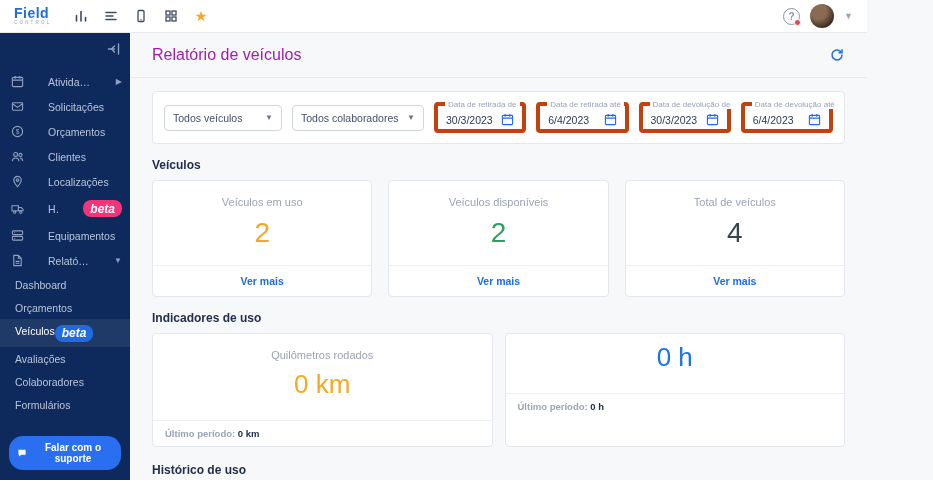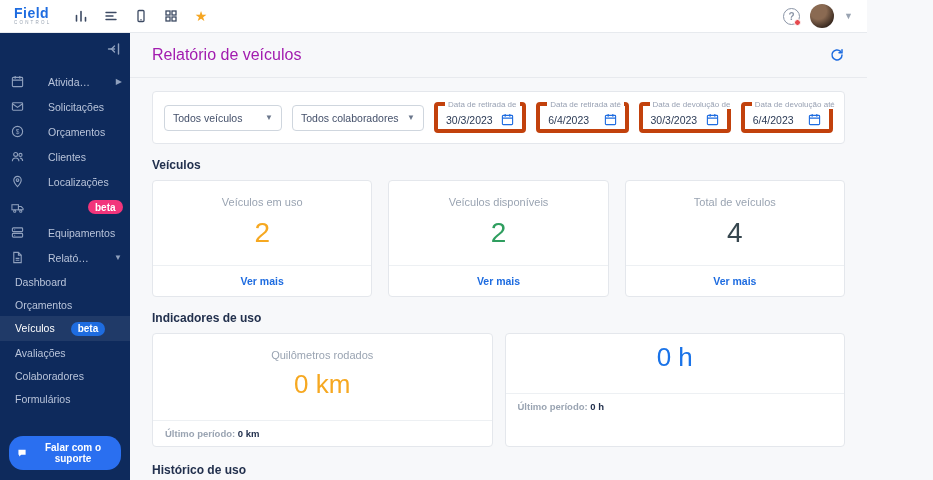--- a/index.html
+++ b/index.html
@@ -29,21 +29,21 @@
   
   .sidebar { background:#0e2a5c; color:#b9c4da; position:relative; padding-top:8px; overflow:hidden; }
   .collapse { position:absolute; top:8px; right:8px; width:16px; height:16px; color:#8fa0bd; cursor:pointer; }
   .nav { margin-top:28px; }
   .nav-item { display:flex; align-items:center; gap:24px; padding:6px 8px 6px 11px;
               font-size:10.5px; cursor:pointer; white-space:nowrap; }
   .nav-ico { width:13px; height:13px; flex:0 0 13px; color:#8fa0bd; display:flex; }
   .nav-ico svg { width:13px; height:13px; }
   .nav-label { overflow:hidden; text-overflow:ellipsis; }
   .chev { margin-left:auto; font-size:8px; color:#8fa0bd; }
-  .badge { font-size:10px; font-weight:bold; color:#fff; padding:1.5px 7px; border-radius:8px; margin-left:16px; }
+  .badge { font-size:12px; font-weight:bold; color:#fff; padding:1.5px 7px; border-radius:8px; margin-left:0;font-style:italic; }
   .sub-item { padding:5.5px 8px 5.5px 15px; font-size:10.5px; cursor:pointer; white-space:nowrap;
               display:flex; align-items:flex-start; }
   .sub-item.active { background:rgba(255,255,255,.08); color:#fff; }
   .support { position:absolute; left:9px; right:9px; bottom:10px; background:#2a6ff0; color:#fff;
              border:none; border-radius:14px; padding:6px 8px; font-size:10px; font-weight:bold;
              display:flex; align-items:center; justify-content:center; gap:6px; cursor:pointer;
              font-family:"Liberation Sans", sans-serif; }
   .support svg { width:12px; height:12px; }
 
   

